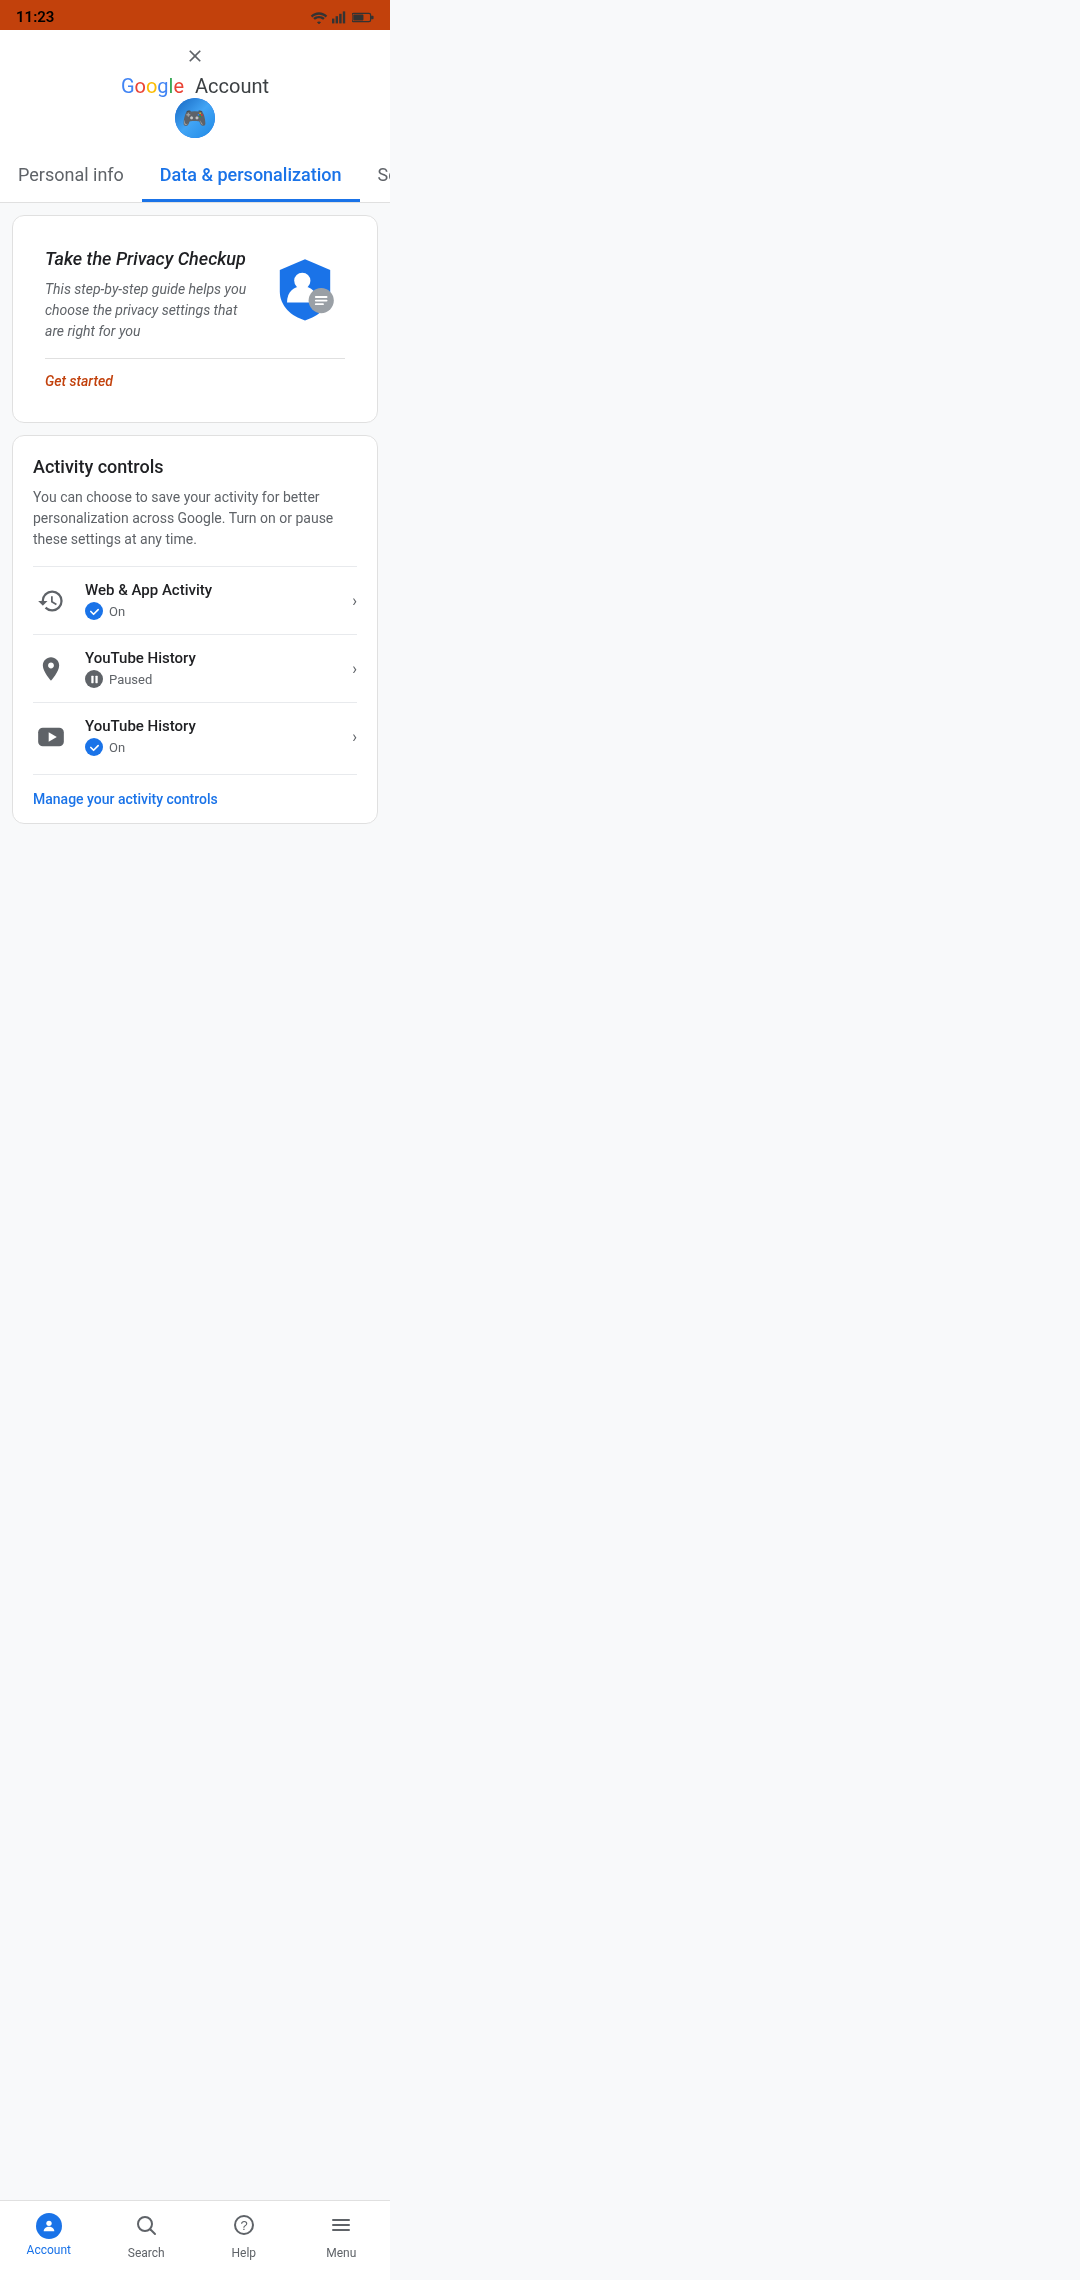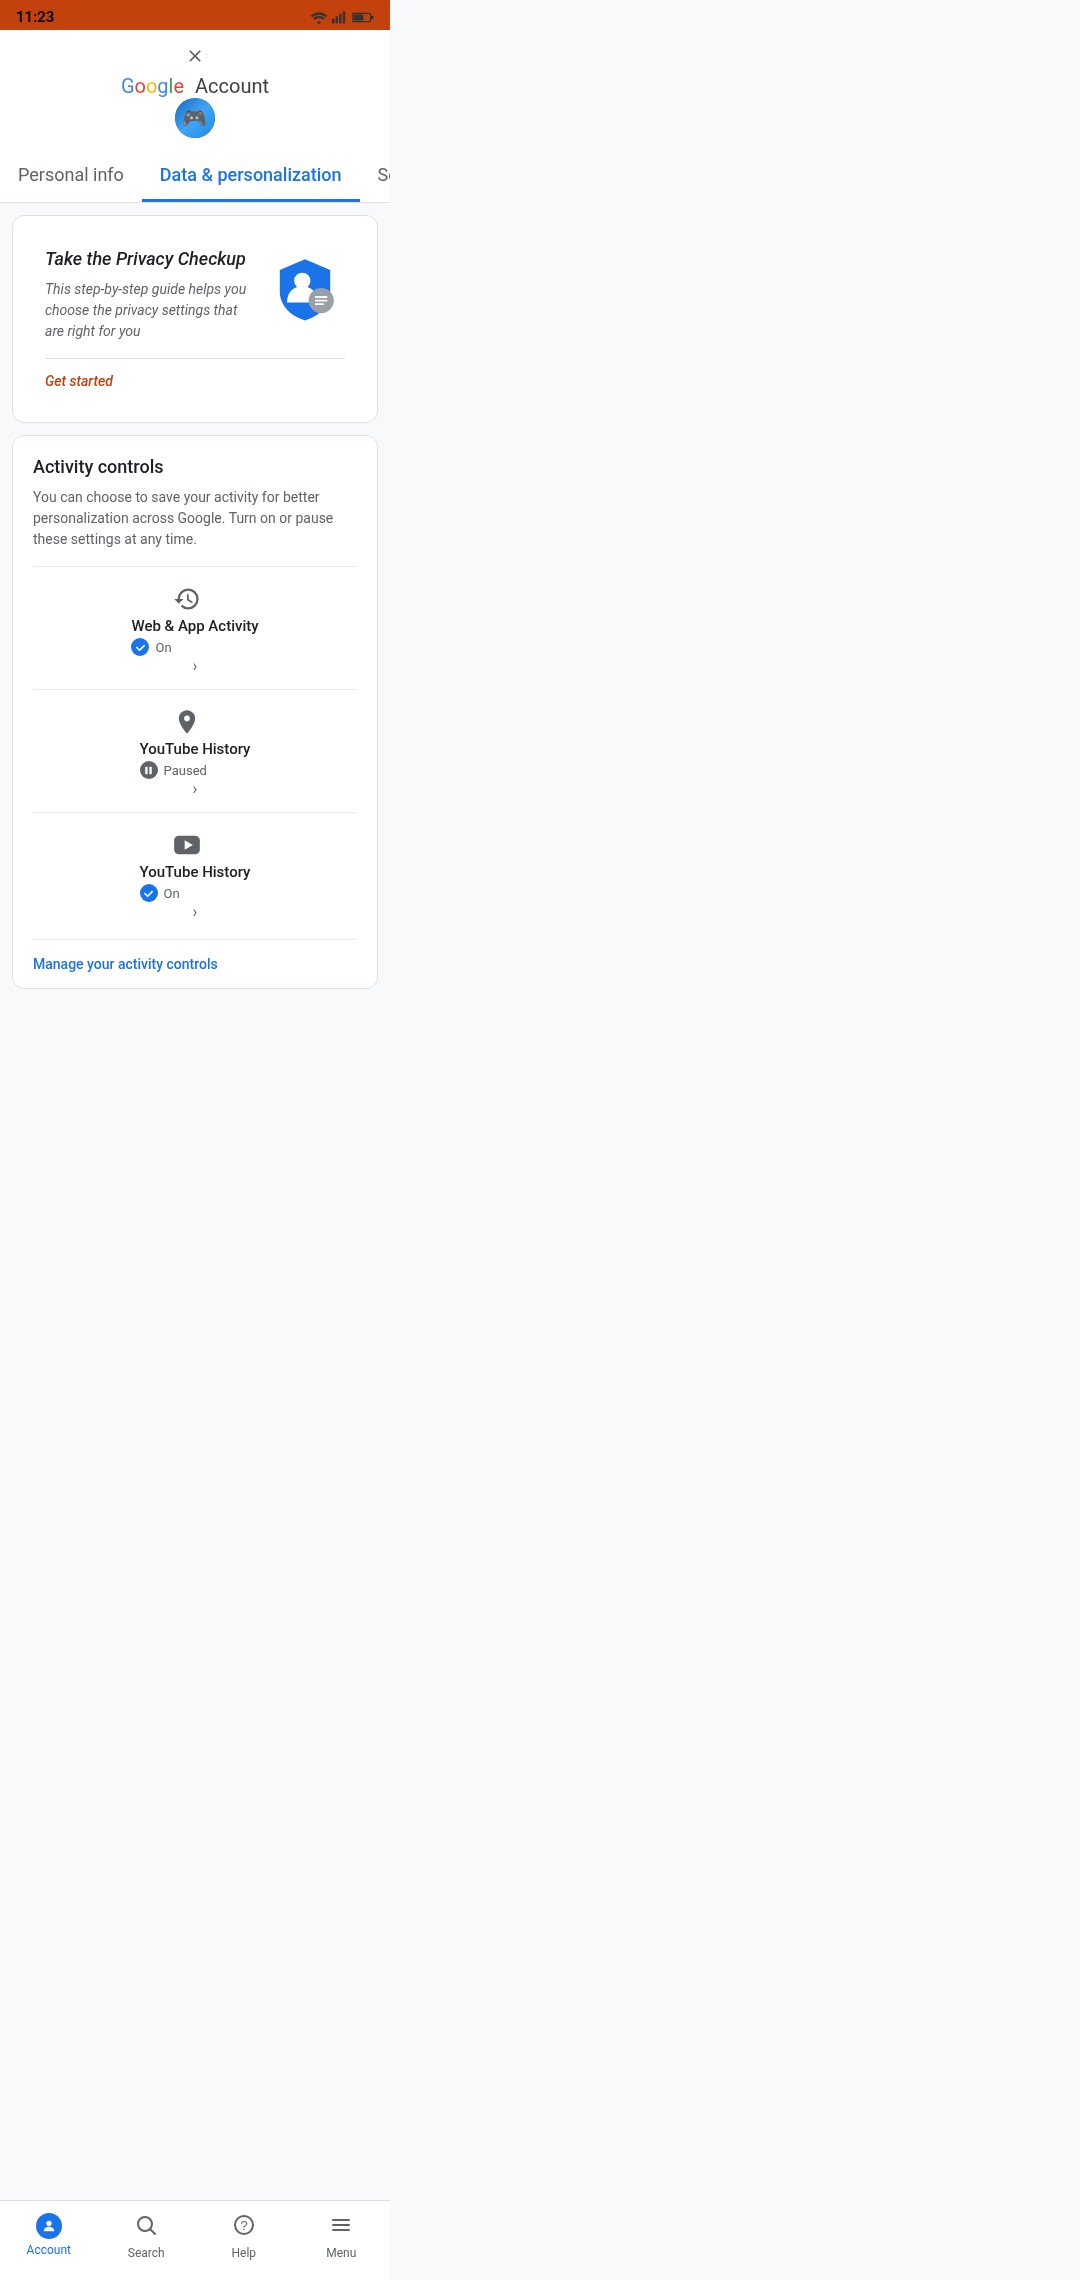--- a/index.html
+++ b/index.html
@@ -183,21 +183,20 @@
       color: #5f6368;
       line-height: 1.5;
       margin-bottom: 16px;
     }
     .activity-item {
       display: flex;
       align-items: center;
       padding: 14px 0;
       border-top: 1px solid #e8eaed;
       cursor: pointer;
-      flex-direction: column;
     }
     .activity-icon {
       width: 36px;
       height: 36px;
       display: flex;
       align-items: center;
       justify-content: center;
       margin-right: 16px;
       flex-shrink: 0;
     }

